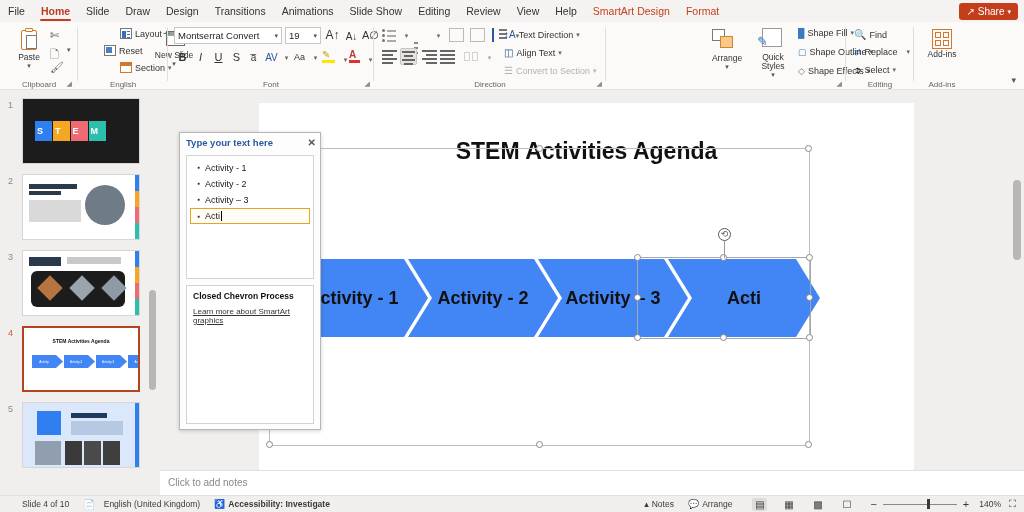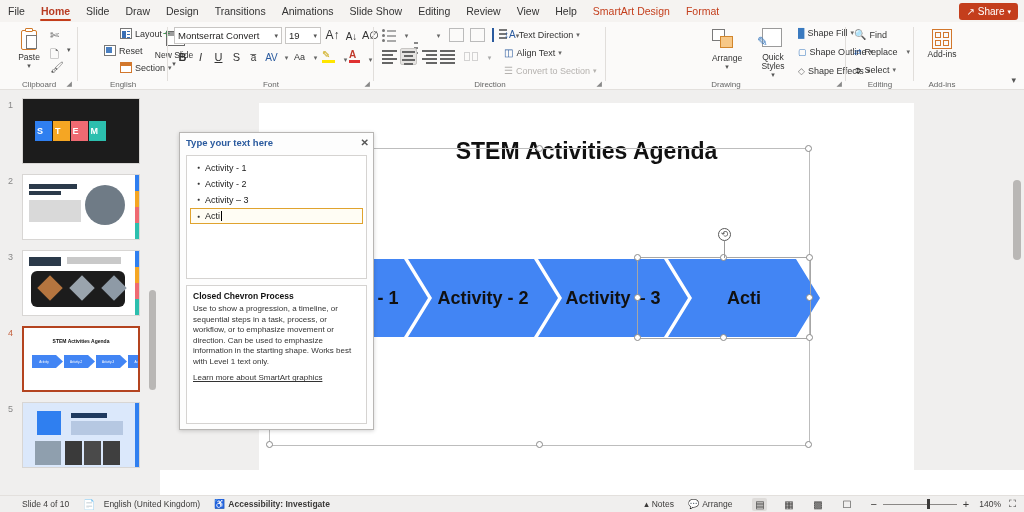--- a/index.html
+++ b/index.html
@@ -193,21 +193,21 @@
     color: #595959; background: #fff;
   }
   .pane-toggle {
     position: absolute; left: 0px; top: 137px; width: 9px; height: 22px;
     background: #e8e6e4; border: 1px solid #c9c7c5;
     font-size: 8px; color: #666; text-align: center; line-height: 20px;
   }
 
   
   .txtpane {
-    position: absolute; left: 179px; top: 132px; width: 195px; height: 298px;
+    position: absolute; left: 179px; top: 132px; width: 142px; height: 298px;
     background: #fdfdfd; border: 1px solid #b8b6b4;
     box-shadow: 0 1px 4px rgba(0,0,0,.18);
   }
   .txtpane-hd {
     height: 19px; display: flex; align-items: center;
     padding: 0 4px 0 6px; font-size: 9.5px; font-weight: bold; color: #2a5a9e;
   }
   .txtpane-close { margin-left: auto; font-size: 10px; color: #555; }
   .txtpane-body {
     position: absolute; left: 6px; top: 22px; right: 6px; height: 124px;
@@ -480,21 +480,20 @@
       <div class="ptxt" style="left:192px;top:25px">
         <span style="color:#3a7ac0;font-size:9px">▢</span>
         <span>Shape Outline</span>
         <span style="font-size:7px;color:#666">▾</span>
       </div>
       <div class="ptxt" style="left:192px;top:44px">
         <span style="color:#777;font-size:9px">◇</span>
         <span>Shape Effects</span>
         <span style="font-size:7px;color:#666">▾</span>
       </div>
-      <div class="grp-label">Drawing</div>
       <div class="dlg" style="right:4px">◢</div>
       <div class="grp-sep" style="right:0"></div>
     </div>
 
     <div class="grp" style="left:846px;width:68px">
       <div class="ptxt" style="left:8px;top:7px">
         <span style="font-size:10px">🔍</span>
         <span>Find</span>
       </div>
       <div class="ptxt" style="left:8px;top:25px">
@@ -672,31 +671,33 @@
             <span>Activity – 3</span>
           </div>
           <div class="bline active">
             <span>Acti</span>
               <span class="caret"></span>
           </div>
         </div>
       </div>
       <div class="txtpane-desc">
         <div class="desc-t">Closed Chevron Process</div>
-        <div class="desc-b">Use to show a progression, a timeline, or sequential steps in a task, process, or workflow, or to emphasize movement or direction. Can be used to emphasize information in the starting shape. Works best with Level 1 text only.</div>
         <a class="desc-l">Learn more about SmartArt graphics</a>
       </div>
     </div>
   </div>
 
   <div class="vscroll-main">
     <div class="th"></div>
   </div>
 
   <div class="notes-left"></div>
+  <div class="notes">
+    <span>Click to add notes</span>
+  </div>
 
   <div class="statusbar">
     <span class="sb-i" style="margin-left:22px">Slide 4 of 10</span>
     <span class="sb-i" style="margin-left:14px;font-size:10px">📄</span>
     <span class="sb-i" style="margin-left:8px">English (United Kingdom)</span>
     <span class="sb-i" style="margin-left:14px;font-size:9px">♿</span>
     <span class="sb-i" style="margin-left:3px;font-weight:bold">Accessibility: Investigate</span>
 
     <span class="sb-i" style="margin-left:auto">
       <span style="font-size:9px">▴</span>

